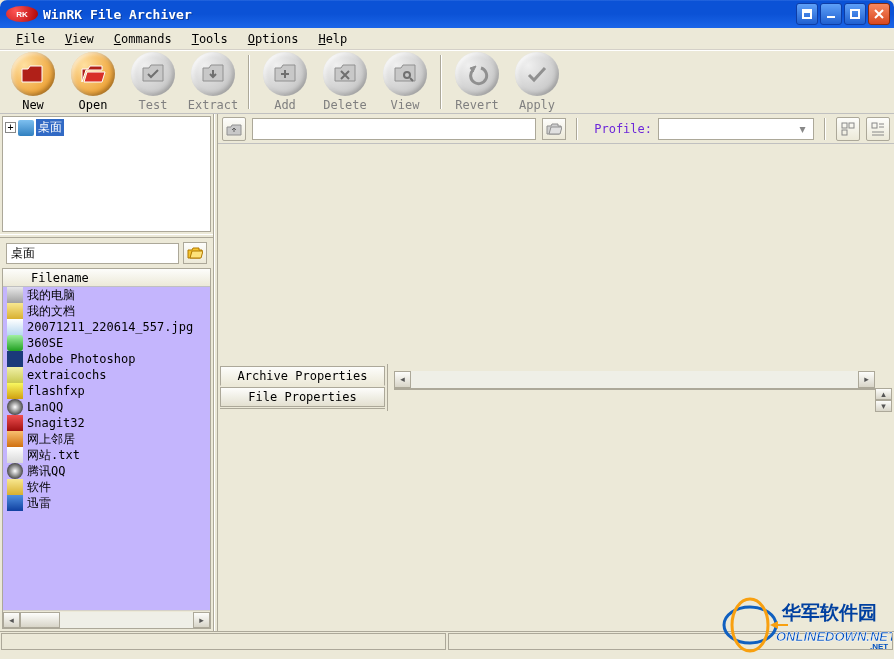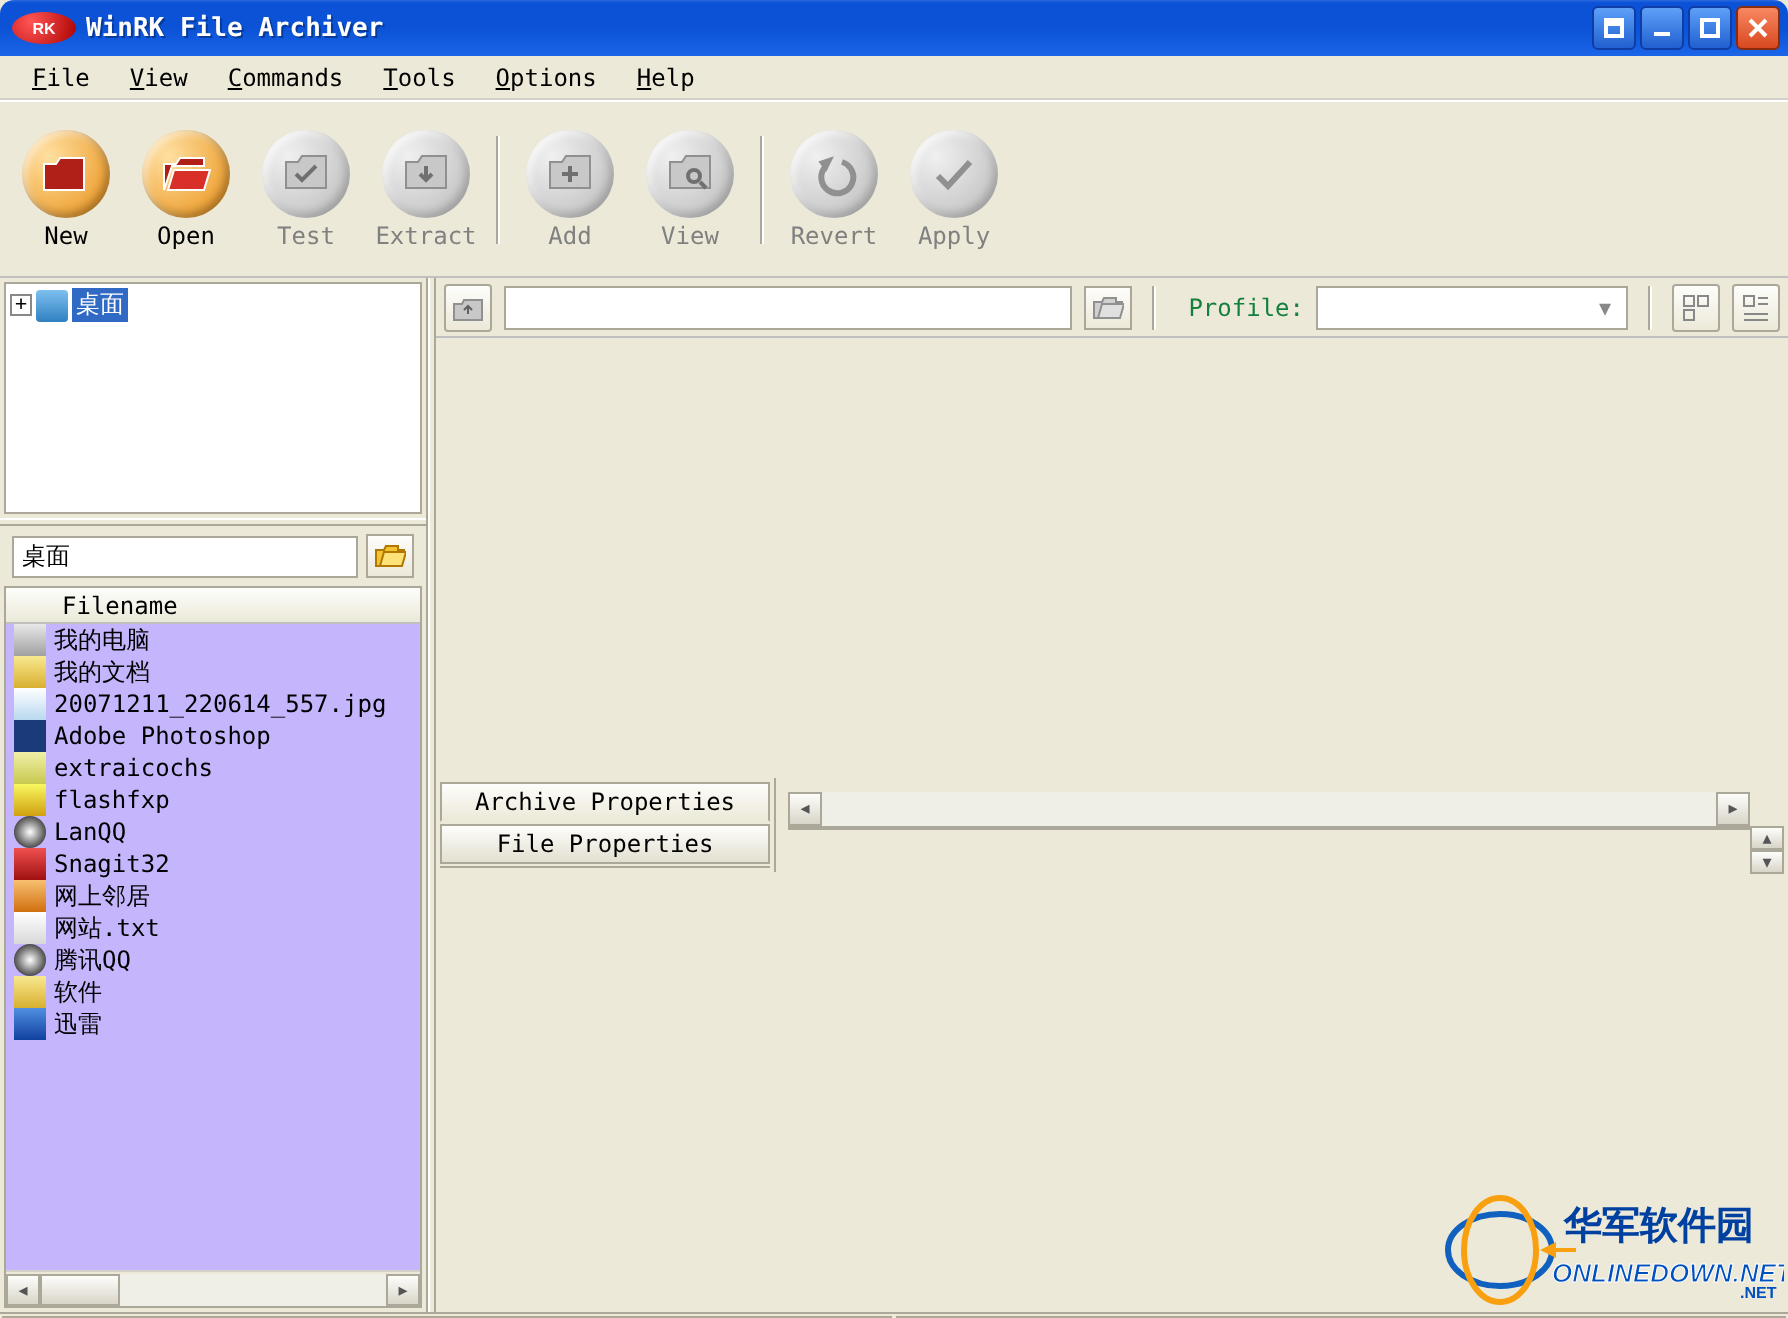--- a/index.html
+++ b/index.html
@@ -57,21 +57,21 @@
   font-family: "SimSun", monospace;
 }
 .menubar .menu-item {
   padding: 2px 10px;
   cursor: default;
 }
 .menubar .menu-item u { text-decoration: underline; }
 
 
 .toolbar {
-  height: 89px;
+  height: 64px;
   background: #ECE9D8;
   border-top: 1px solid #fff;
   border-bottom: 1px solid #c0c0c0;
   display: flex; align-items: center;
   padding: 0 4px;
   gap: 2px;
 }
 .tbtn {
   width: 58px; height: 64px;
   display: flex; flex-direction: column; align-items: center; justify-content: center;
@@ -174,21 +174,21 @@
   height: 30px;
   display:flex; align-items:center;
   gap:6px;
   padding: 0 4px;
   border-bottom:1px solid #c0c0c0;
 }
 .updirbtn, .optbtn { width:24px; height:24px; border:1px solid #aca899;border-radius:2px;background:linear-gradient(#fdfdfb,#ece9d8);display:flex;align-items:center;justify-content:center;cursor:pointer;}
 .addrinput {
   flex:1; height:22px; border:1px solid #aca899; background:white;
 }
-.profilelabel { font-family:"SimSun",monospace; color:#15803d; margin-left:6px;text-align:center;}
+.profilelabel { font-family:"SimSun",monospace; color:#6d28d9; margin-left:6px;text-align:center;}
 .profilesel { width:156px;height:22px;border:1px solid #aca899;background:white; position:relative;}
 .profilesel::after{content:"▾";position:absolute;right:2px;top:1px;width:17px;height:18px;display:flex;align-items:center;justify-content:center;color:#888;}
 .vsep2{width:2px;height:22px;border-left:1px solid #aca899;border-right:1px solid #fff;margin:0 4px;}
 
 .rightsplit {
   flex:1; display:flex;align-items:center;
 }
 .propspane {
   width:170px;
   border-right:1px solid #aca899;
@@ -346,20 +346,29 @@
           <path d="M2 6h6l2-3h12v16H2z" fill="#c8c8c8" stroke="#909090"></path>
           <path d="M12 8v8M8 12h8" stroke="#707070" stroke-width="2"></path>
         </svg>
       </div>
       <div class="tlabel">Add</div>
     </div>
     <div class="tbtn gray">
       <div class="tico">
         <svg width="24" height="24" viewBox="0 0 24 24">
           <path d="M2 6h6l2-3h12v16H2z" fill="#c8c8c8" stroke="#909090"></path>
+          <path d="M8 9l8 8M16 9l-8 8" stroke="#707070" stroke-width="2"></path>
+        </svg>
+      </div>
+      <div class="tlabel">Delete</div>
+    </div>
+    <div class="tbtn gray">
+      <div class="tico">
+        <svg width="24" height="24" viewBox="0 0 24 24">
+          <path d="M2 6h6l2-3h12v16H2z" fill="#c8c8c8" stroke="#909090"></path>
           <circle cx="14" cy="13" r="3" fill="none" stroke="#707070" stroke-width="2"></circle>
           <path d="M17 16l3 3" stroke="#707070" stroke-width="2"></path>
         </svg>
       </div>
       <div class="tlabel">View</div>
     </div>
     <div class="tsep"></div>
     <div class="tbtn gray">
       <div class="tico">
         <svg width="24" height="24" viewBox="0 0 24 24">
@@ -405,20 +414,24 @@
             <div class="fico ic-pc"></div>
             <div>我的电脑</div>
           </div>
           <div class="fl-row">
             <div class="fico ic-docs"></div>
             <div>我的文档</div>
           </div>
           <div class="fl-row">
             <div class="fico ic-img"></div>
             <div>20071211_220614_557.jpg</div>
+          </div>
+          <div class="fl-row">
+            <div class="fico ic-se"></div>
+            <div>360SE</div>
           </div>
           <div class="fl-row">
             <div class="fico ic-ps"></div>
             <div>Adobe Photoshop</div>
           </div>
           <div class="fl-row">
             <div class="fico ic-app"></div>
             <div>extraicochs</div>
           </div>
           <div class="fl-row">

